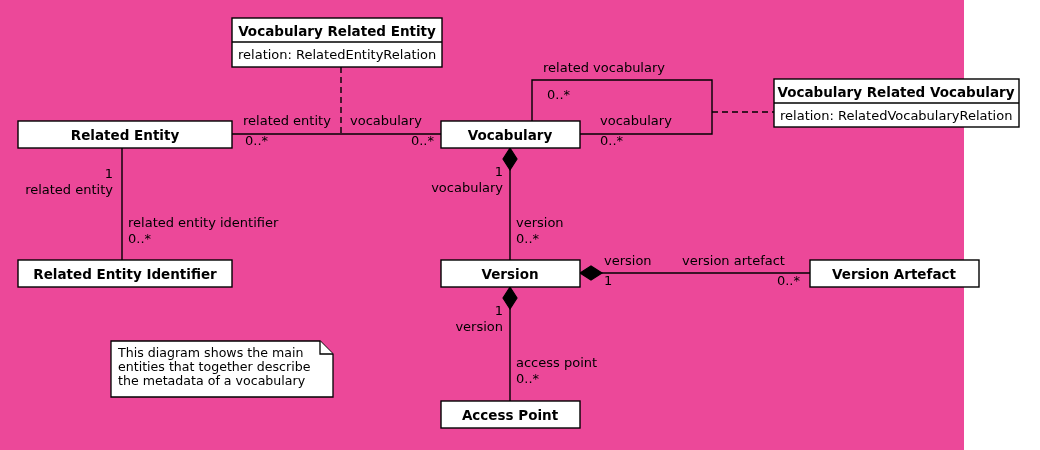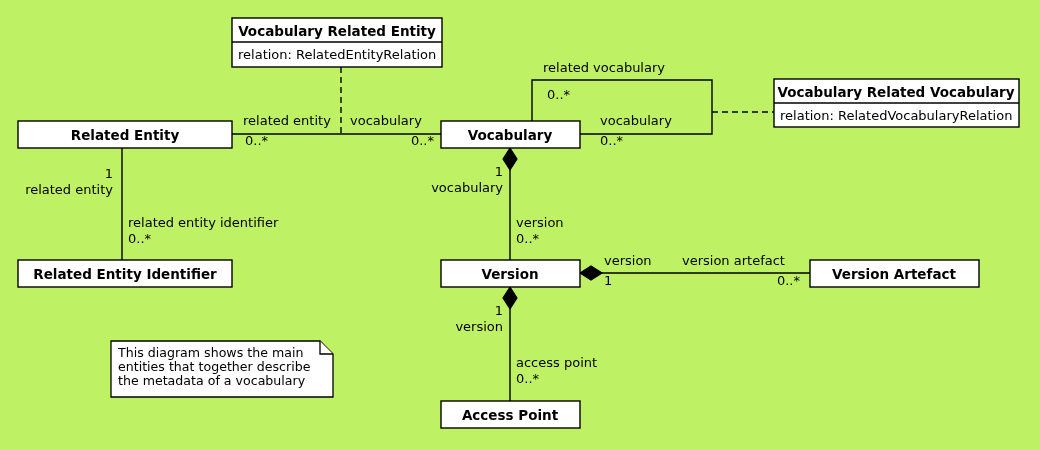--- a/index.html
+++ b/index.html
@@ -8,23 +8,23 @@
     background: #ffffff;
   }
   body {
     width: 1040px;
     height: 450px;
     overflow: hidden;
     font-family: "DejaVu Sans", sans-serif;
   }
   #diagram-root {
     position: relative;
-    width: 1040px;
+    width: 964px;
     height: 450px;
-    background: #bef264;
+    background: #ec4899;
   }
   svg.uml {
     display: block;
     width: 1040px;
     height: 450px;
   }
   .cls-box {
     fill: #ffffff;
     stroke: #000000;
     stroke-width: 1.4;

